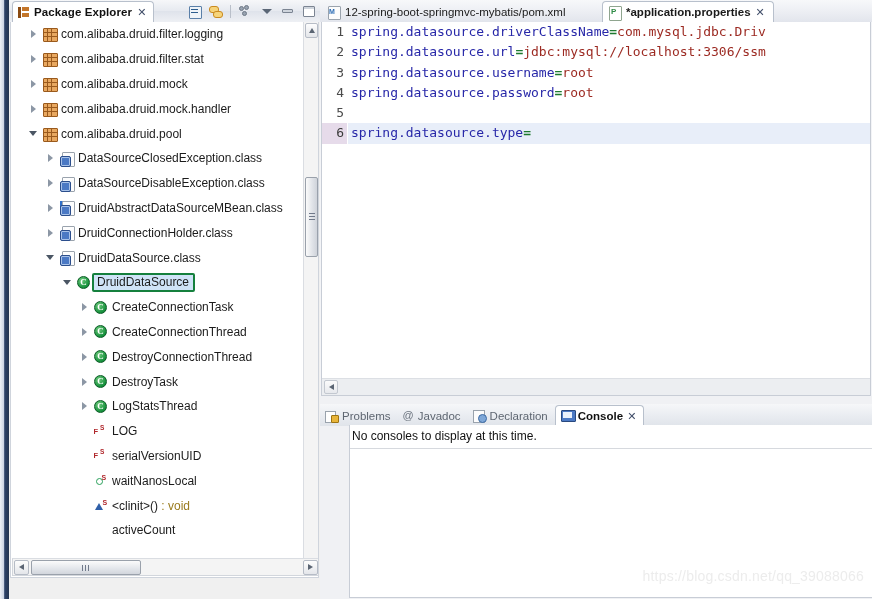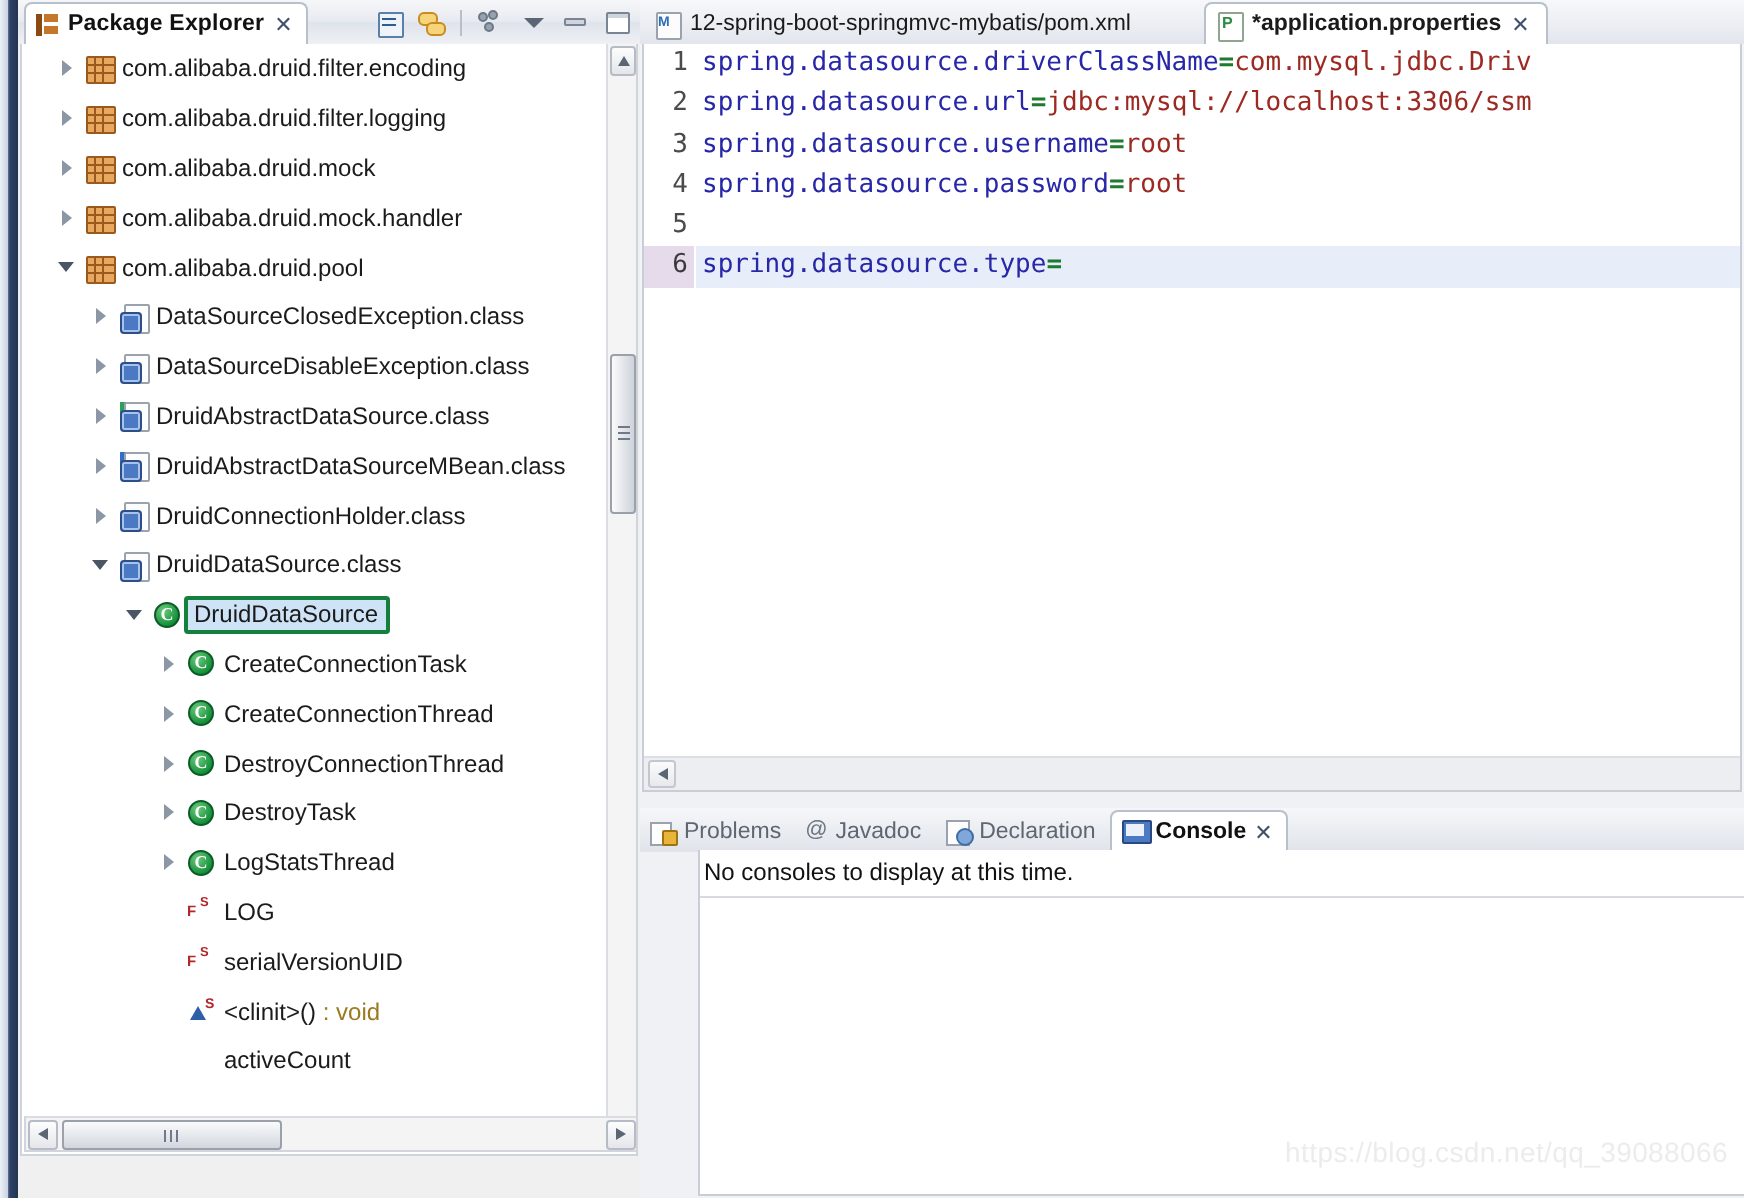--- a/index.html
+++ b/index.html
@@ -408,31 +408,31 @@
     <div class="tree-body">
       <div class="tree-scroll" id="tree-rows">
           <div class="row">
             <span style="flex: 0 0 14px;"></span>
             <span class="twisty">
               <span class="tw-closed"></span>
             </span>
             <span class="ico">
               <span class="ico-package"></span>
             </span>
-            <span class="lbl">com.alibaba.druid.filter.encoding</span>
+            <span class="lbl">com.alibaba.druid.filter.logging</span>
           </div>
           <div class="row">
             <span style="flex: 0 0 14px;"></span>
             <span class="twisty">
               <span class="tw-closed"></span>
             </span>
             <span class="ico">
               <span class="ico-package"></span>
             </span>
-            <span class="lbl">com.alibaba.druid.filter.logging</span>
+            <span class="lbl">com.alibaba.druid.filter.stat</span>
           </div>
           <div class="row">
             <span style="flex: 0 0 14px;"></span>
             <span class="twisty">
               <span class="tw-closed"></span>
             </span>
             <span class="ico">
               <span class="ico-package"></span>
             </span>
             <span class="lbl">com.alibaba.druid.mock</span>
@@ -469,30 +469,20 @@
           </div>
           <div class="row">
             <span style="flex: 0 0 31px;"></span>
             <span class="twisty">
               <span class="tw-closed"></span>
             </span>
             <span class="ico">
               <span class="ico-classfile"></span>
             </span>
             <span class="lbl">DataSourceDisableException.class</span>
-          </div>
-          <div class="row">
-            <span style="flex: 0 0 31px;"></span>
-            <span class="twisty">
-              <span class="tw-closed"></span>
-            </span>
-            <span class="ico">
-              <span class="ico-classfile abstract"></span>
-            </span>
-            <span class="lbl">DruidAbstractDataSource.class</span>
           </div>
           <div class="row">
             <span style="flex: 0 0 31px;"></span>
             <span class="twisty">
               <span class="tw-closed"></span>
             </span>
             <span class="ico">
               <span class="ico-classfile mbean"></span>
             </span>
             <span class="lbl">DruidAbstractDataSourceMBean.class</span>
@@ -591,20 +581,31 @@
           <div class="row">
             <span style="flex: 0 0 65px;"></span>
             <span class="twisty"></span>
             <span class="ico">
               <span class="ico-sf">
                 <span class="s">S</span>
                 <span class="g">F</span>
               </span>
             </span>
             <span class="lbl">serialVersionUID</span>
+          </div>
+          <div class="row">
+            <span style="flex: 0 0 65px;"></span>
+            <span class="twisty"></span>
+            <span class="ico">
+              <span class="ico-circ">
+                <span class="c"></span>
+                <span class="sup">S</span>
+              </span>
+            </span>
+            <span class="lbl">waitNanosLocal</span>
           </div>
           <div class="row">
             <span style="flex: 0 0 65px;"></span>
             <span class="twisty"></span>
             <span class="ico">
               <span class="ico-tri">
                 <span class="t"></span>
                 <span class="sup">S</span>
               </span>
             </span>

